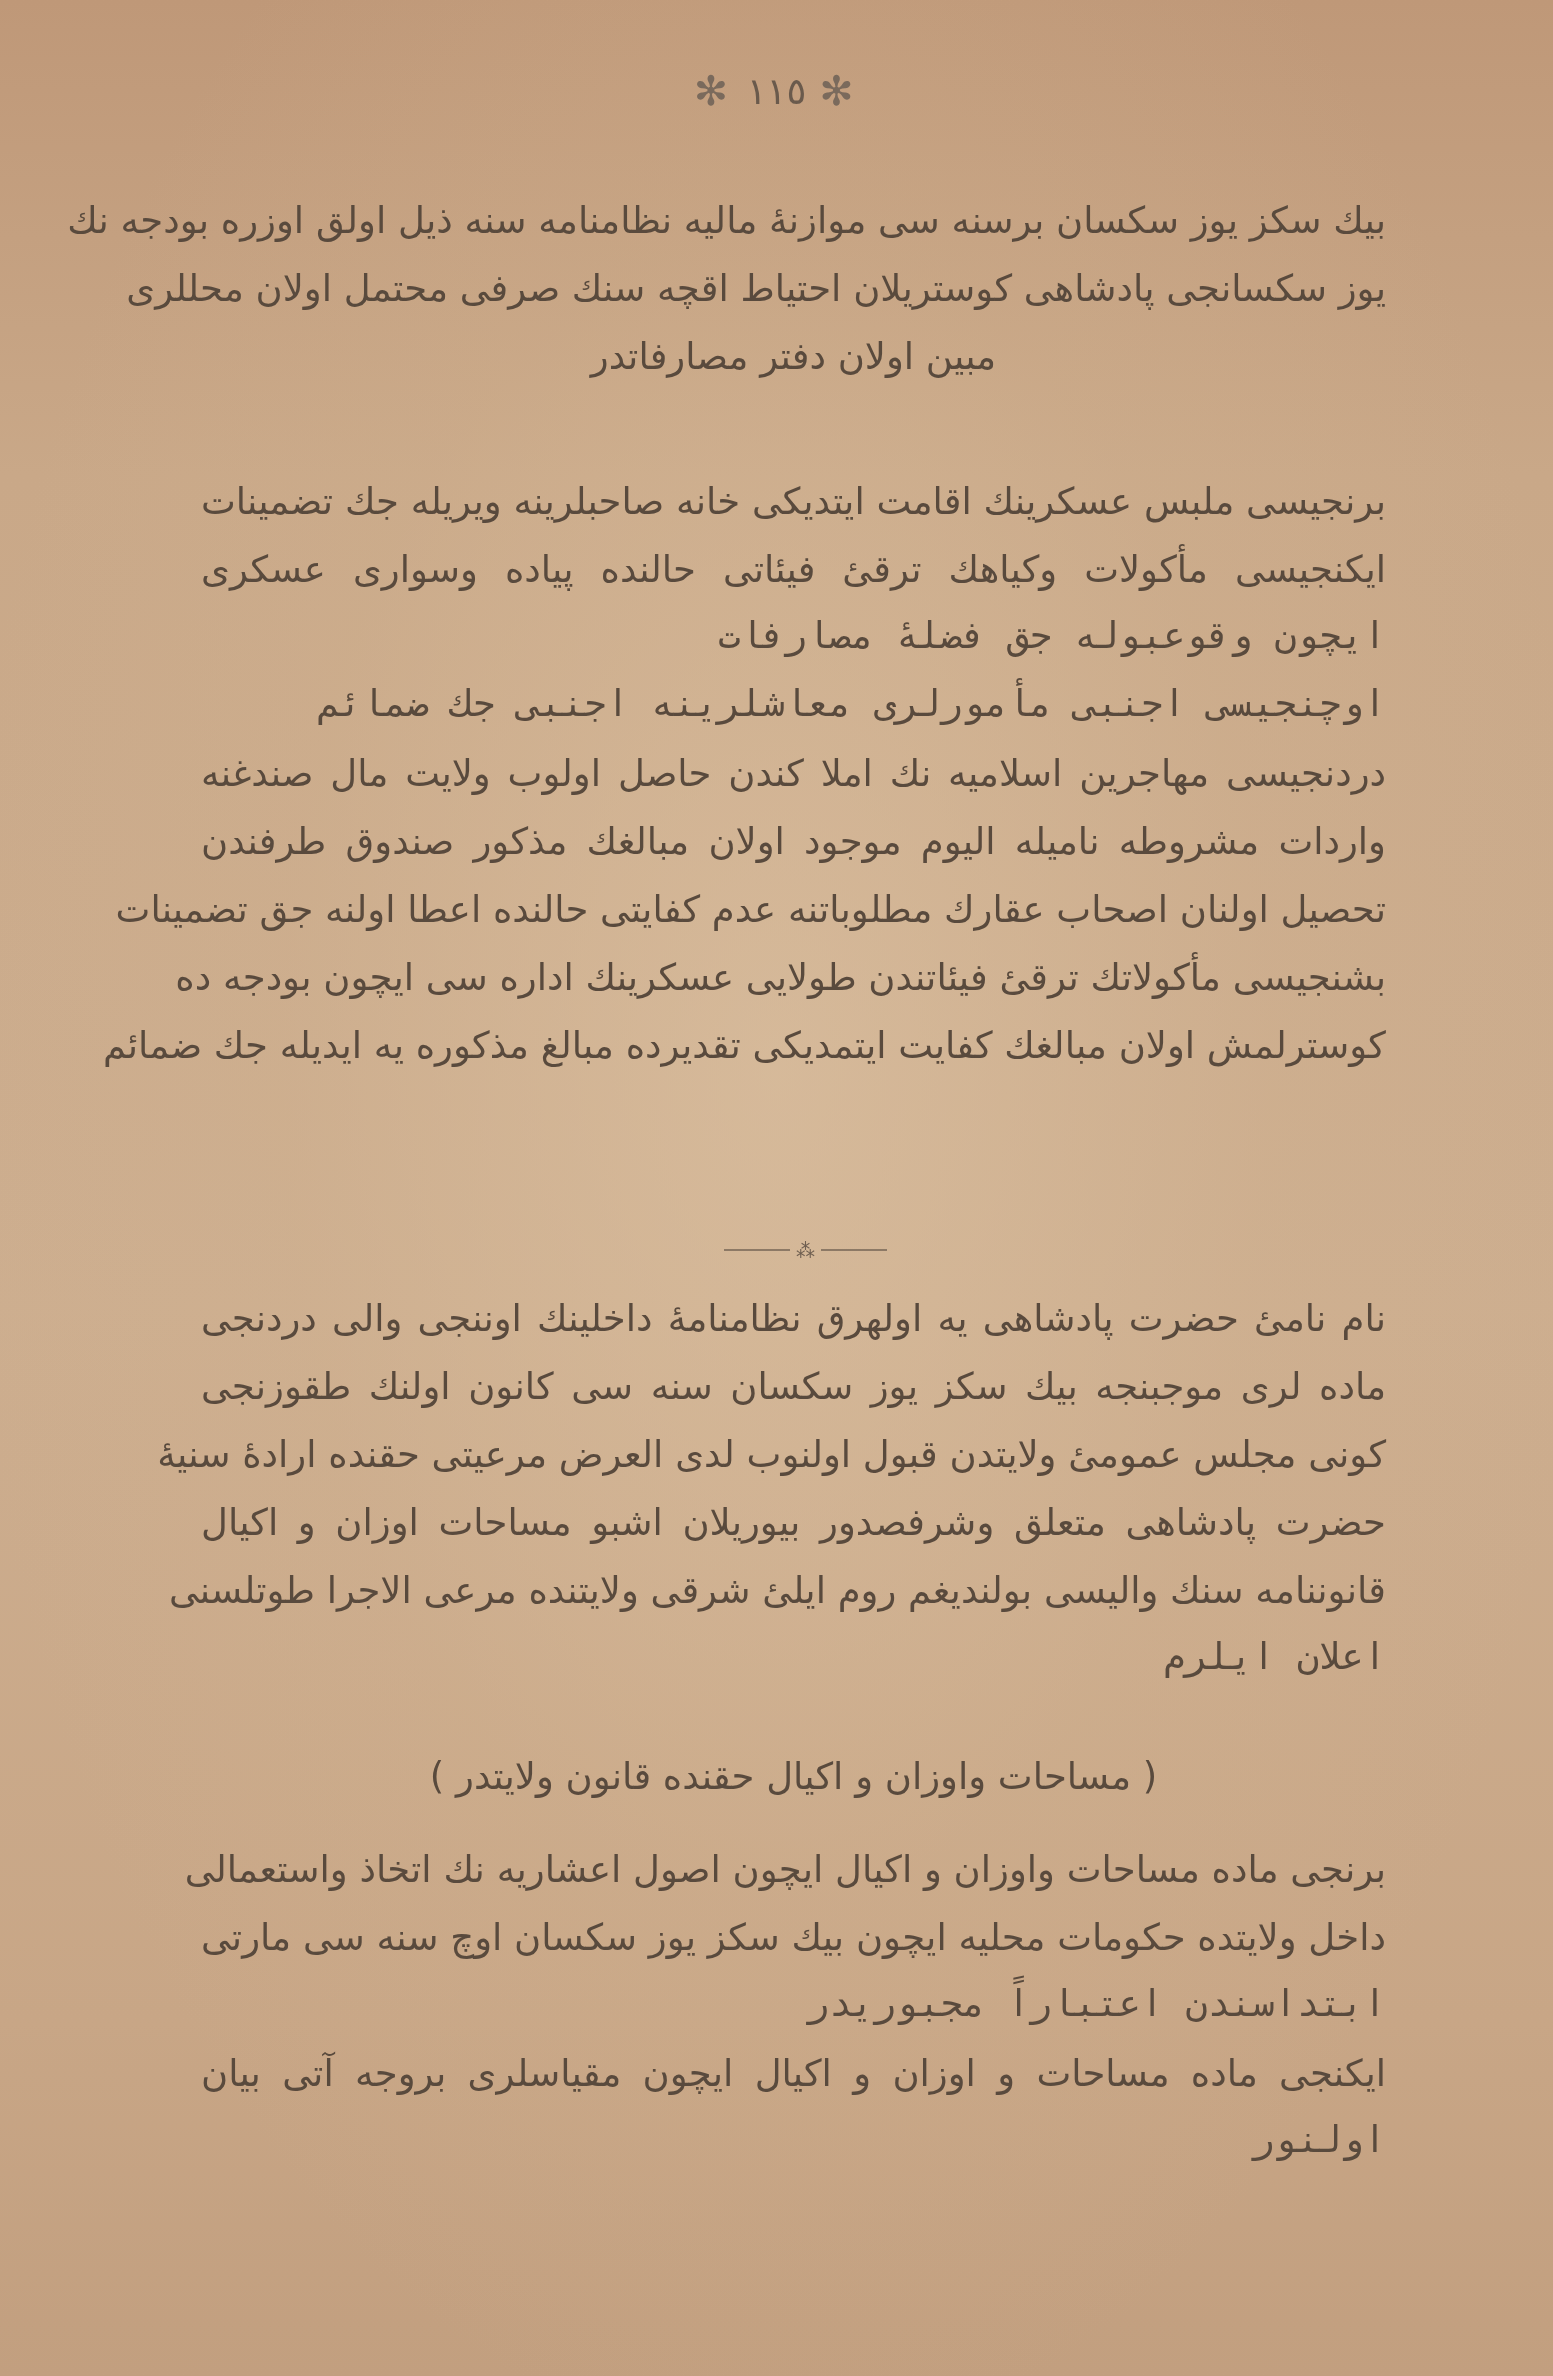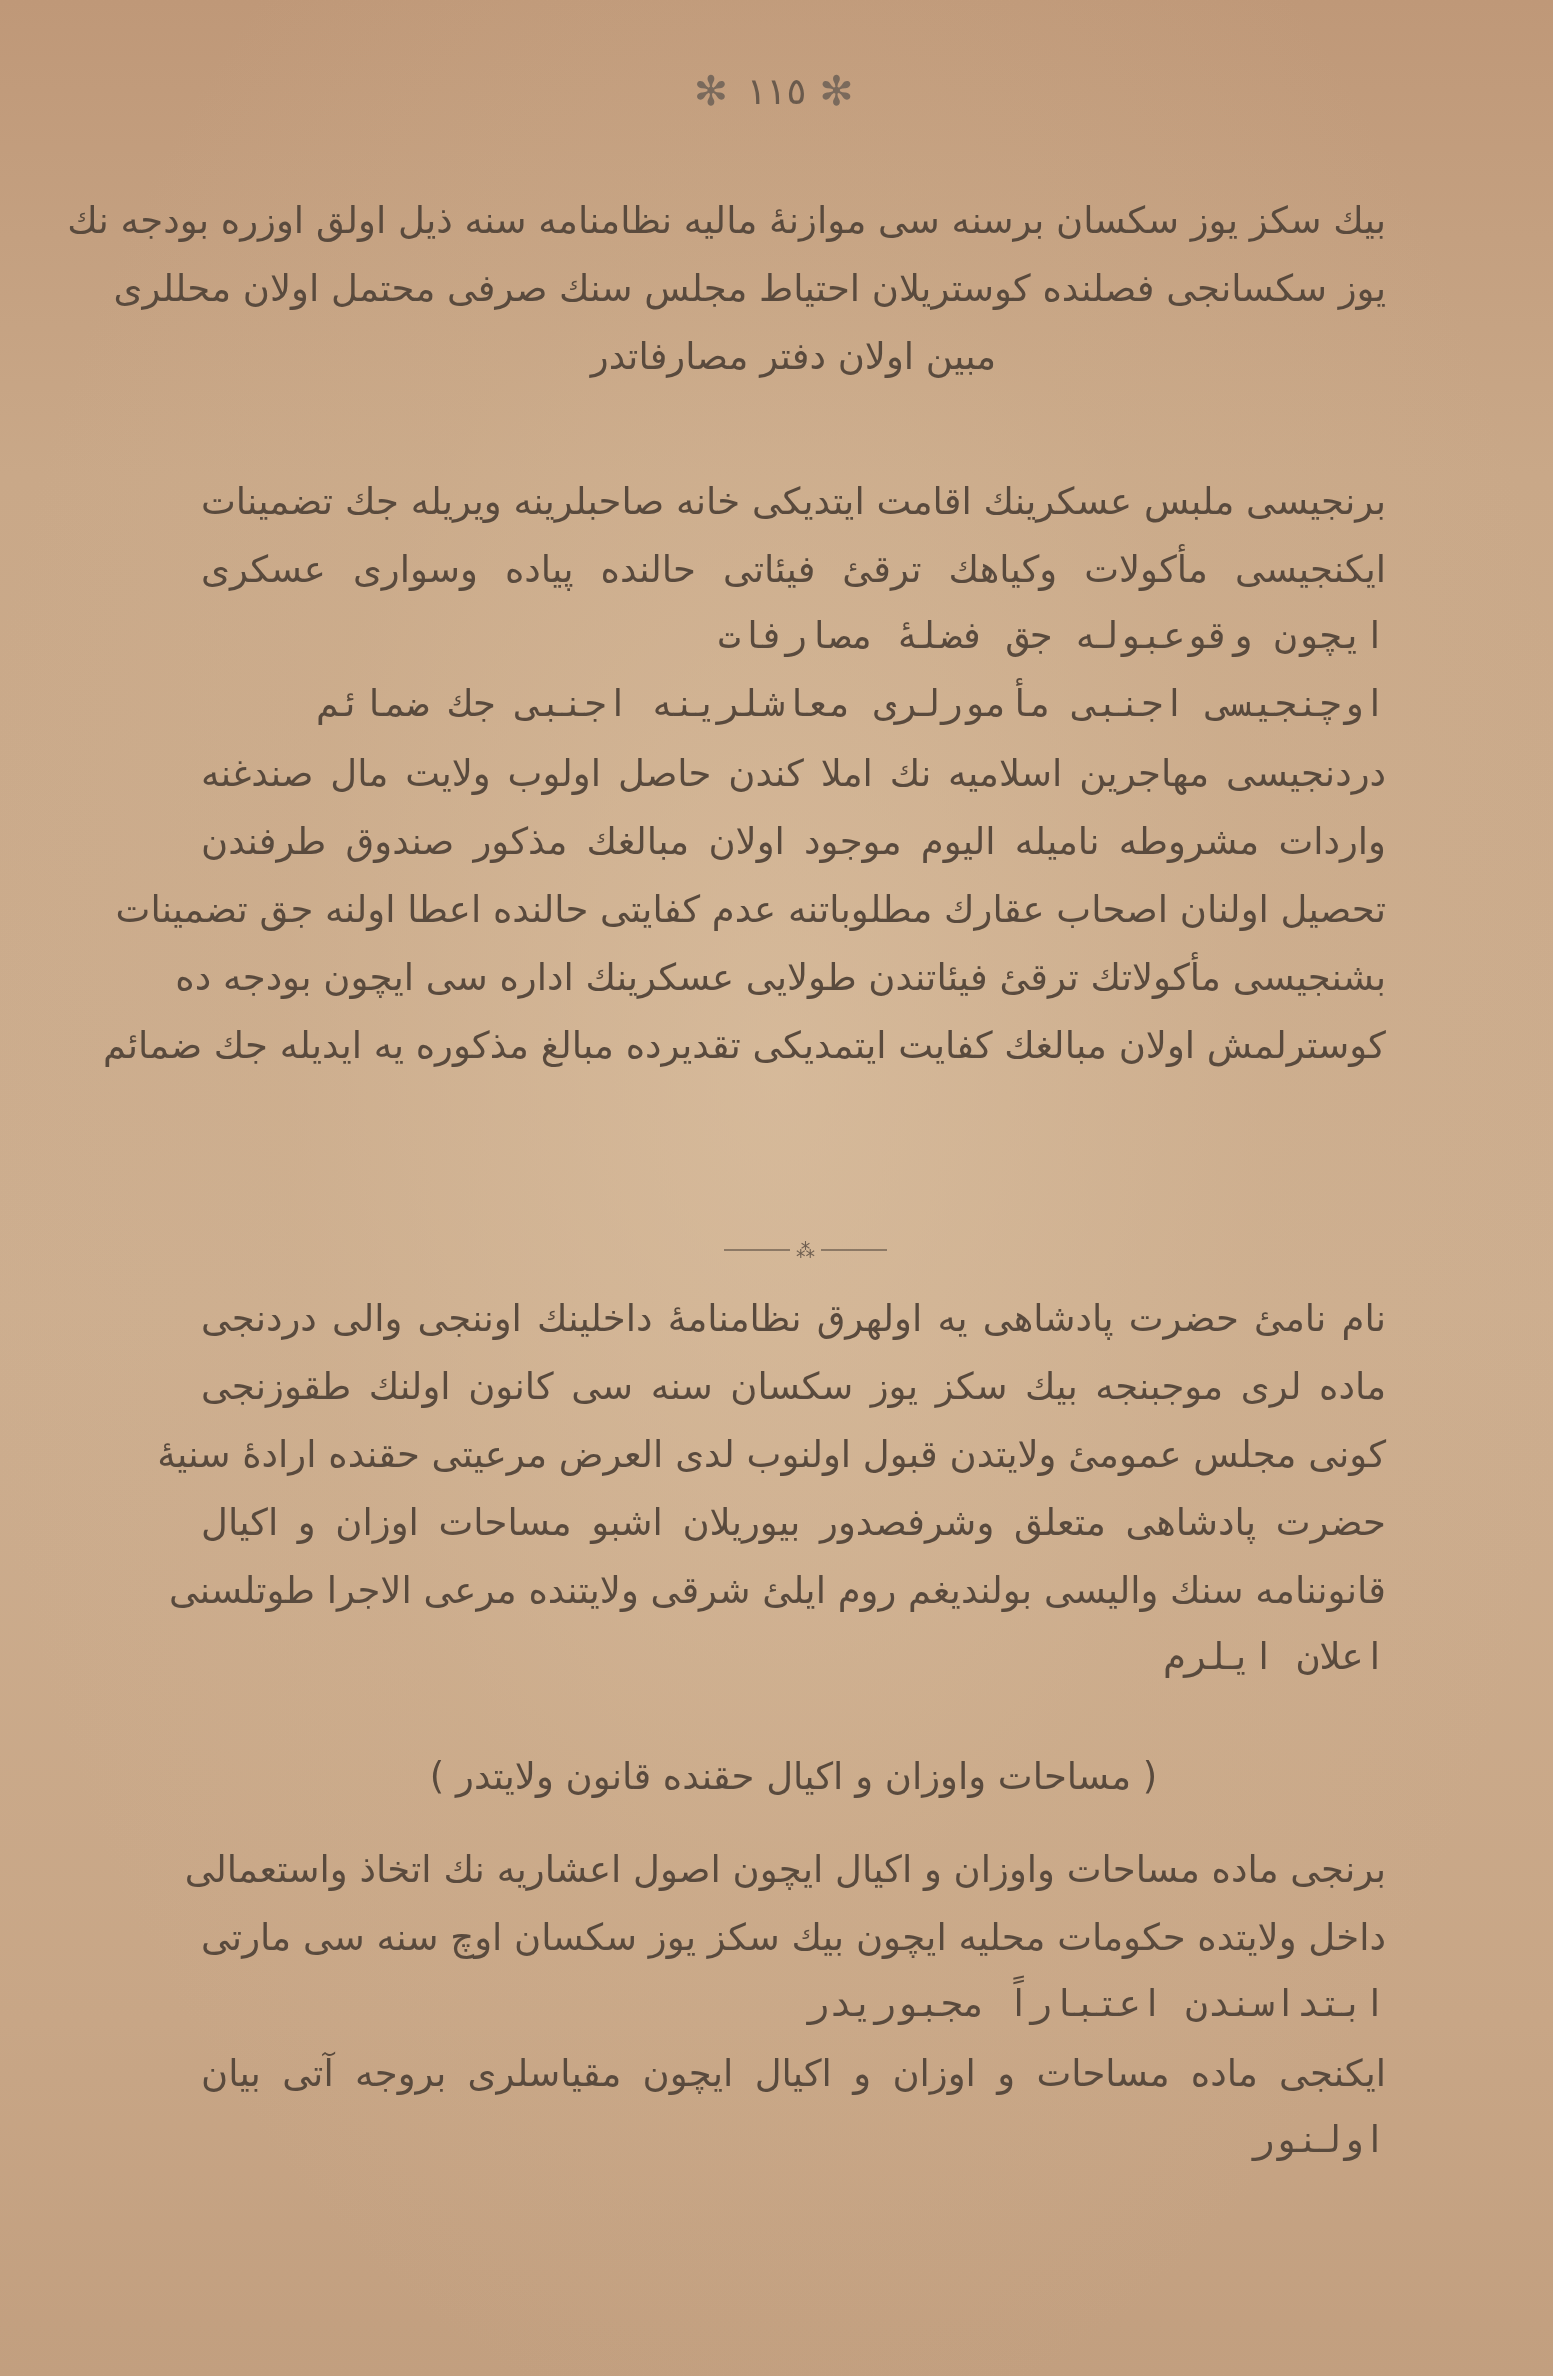--- a/index.html
+++ b/index.html
@@ -102,21 +102,21 @@
 <body>
 
 <div class="page">
 
   <div class="page-number">
     <span class="orn">✻</span><span class="num">١١٥</span><span class="orn">✻</span>
   </div>
 
   <div class="text-block" id="block1">
     <div class="line">بيك سكز يوز سكسان برسنه سی موازنهٔ ماليه نظامنامه سنه ذيل اولق اوزره بودجه نك</div>
-    <div class="line">يوز سكسانجی فصلنده كوستريلان احتياط مجلس سنك صرفی محتمل اولان محللری</div>
+    <div class="line">يوز سكسانجی پادشاهی كوستريلان احتياط اقچه سنك صرفی محتمل اولان محللری</div>
     <div class="line center">مبين اولان دفتر مصارفاتدر</div>
   </div>
 
   <div class="text-block" id="block2">
     <div class="line">برنجيسی    ملبس عسكرينك اقامت ايتديكی خانه صاحبلرينه ويريله جك تضمينات</div>
     <div class="line">ايكنجيسی    مأكولات وكياهك ترقیٔ فيئاتی حالنده پياده وسواری عسكری</div>
     <div class="line start">ايچون وقوعبوله جق فضلهٔ مصارفات</div>
     <div class="line start">اوچنجيسی اجنبی مأمورلری معاشلرينه اجنبی جك ضمائم</div>
     <div class="line">دردنجيسی    مهاجرين اسلاميه نك املا كندن حاصل اولوب ولايت مال صندغنه</div>
     <div class="line">واردات مشروطه ناميله اليوم موجود اولان مبالغك مذكور صندوق طرفندن</div>

